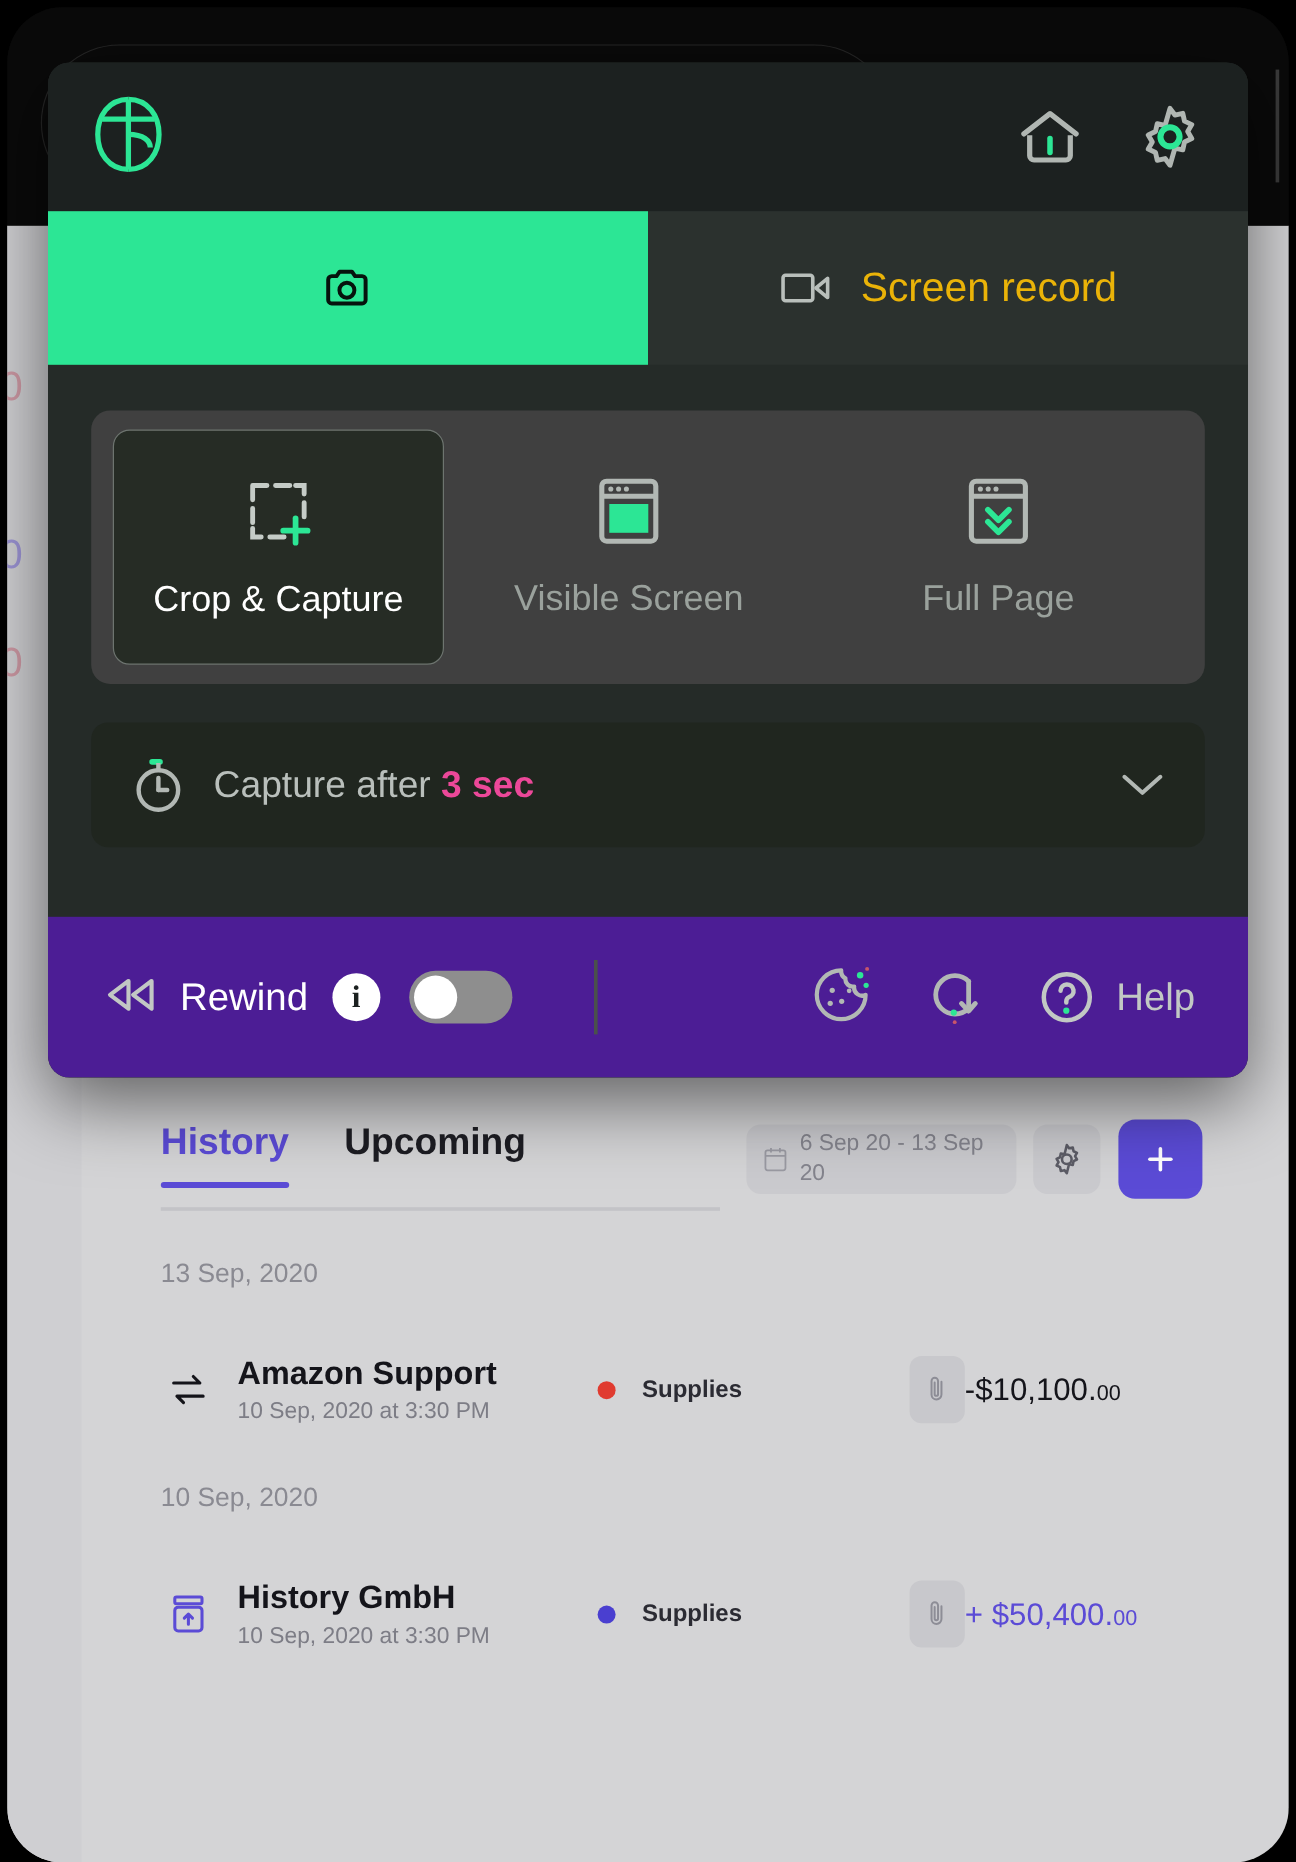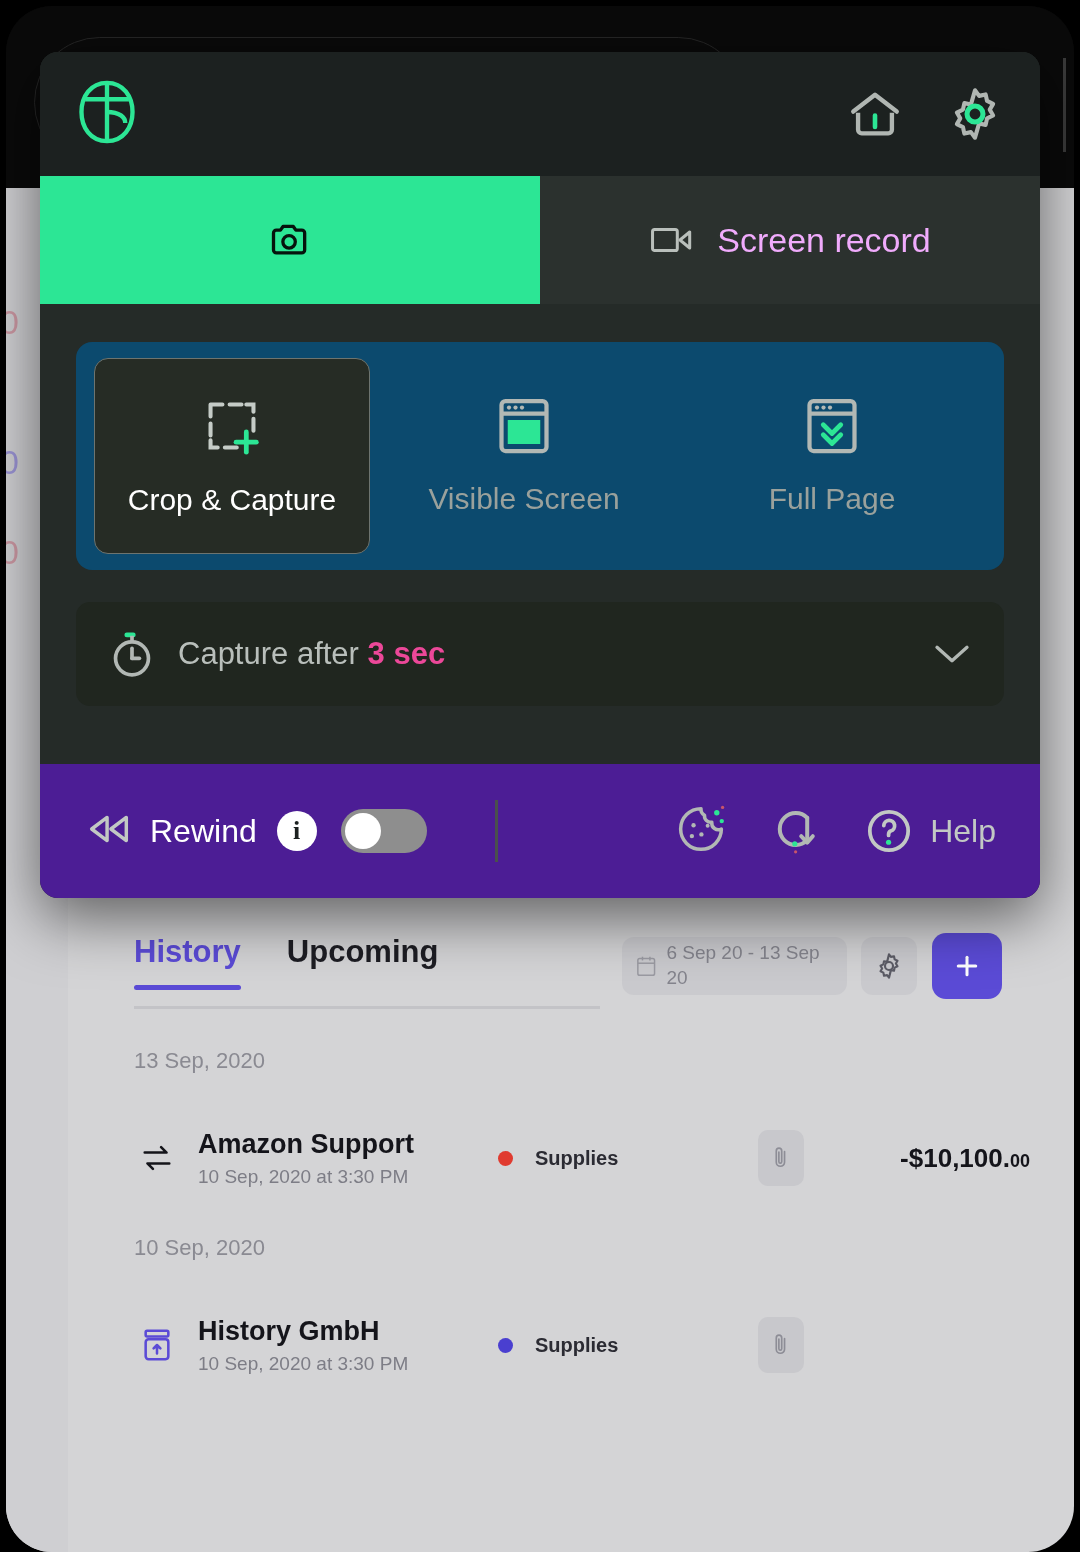--- a/index.html
+++ b/index.html
@@ -172,23 +172,22 @@
   .tx-dot  { width: 15px; height: 15px; border-radius: 50%; }
   .tx-cat-label { font-size: 20px; color: #2b2b33; }
   .tx-clip {
     width: 46px; height: 56px; flex: 0 0 46px;
     border-radius: 10px;
     background: #c8c8cc;
     display: flex; align-items: center; justify-content: center;
   }
   .tx-amount {
     flex: 1 1 auto;
-    text-align: right;
     font-size: 26px;
-    font-weight: bold;
+    font-weight: normal;
     padding-right: 44px;
   }
   .tx-amount .cents { font-size: 18px; }
 
   
   #ext-popup {
     position: absolute;
     left: 34px; top: 46px;
     width: 1000px; height: 846px;
     background: #252b28;
@@ -215,28 +214,28 @@
   }
   #tab-screenshot {
     width: 500px;
     background: #2ce695;
     color: #06130d;
     font-weight: bold;
   }
   #tab-screen-record {
     flex: 1 1 auto;
     background: #2b312e;
-    color: #f0abfc;
+    color: #eab308;
   }
 
   
   #ext-body { padding: 38px 36px 0 36px; }
   #capture-modes {
     height: 228px;
-    background: #0c4a6e;
+    background: #404040;
     border-radius: 16px;
     display: flex; align-items: center;
     padding: 0 18px;
   }
   .mode {
     flex: 1 1 0;
     height: 196px;
     border-radius: 14px;
     display: flex; flex-direction: column;
     align-items: center; justify-content: center;
@@ -398,20 +397,23 @@
           <div class="tx-sub">10 Sep, 2020 at 3:30 PM</div>
         </div>
         <div class="tx-cat">
           <div class="tx-dot" style="background:#4a3fd0;"></div>
           <div class="tx-cat-label">Supplies</div>
         </div>
         <div class="tx-clip">
           <svg width="20" height="26" viewBox="0 0 16 22">
             <path d="M11 5.5v9a3.5 3.5 0 0 1-7 0V5a2.3 2.3 0 0 1 4.6 0v9.2a1.2 1.2 0 0 1-2.4 0V6" fill="none" stroke="#8d8d96" stroke-width="1.4" stroke-linecap="round"></path>
           </svg>
+        </div>
+        <div class="tx-amount" style="color:#5b4bd6;">
+          <span>+ $50,400.</span><span class="cents">00</span>
         </div>
       </div>
 
     </div>
   </div>
 
   <div id="browser-bar">
     <div id="url-pill">
       <div id="tune-button">
         <svg width="44" height="44" viewBox="0 0 24 24">

